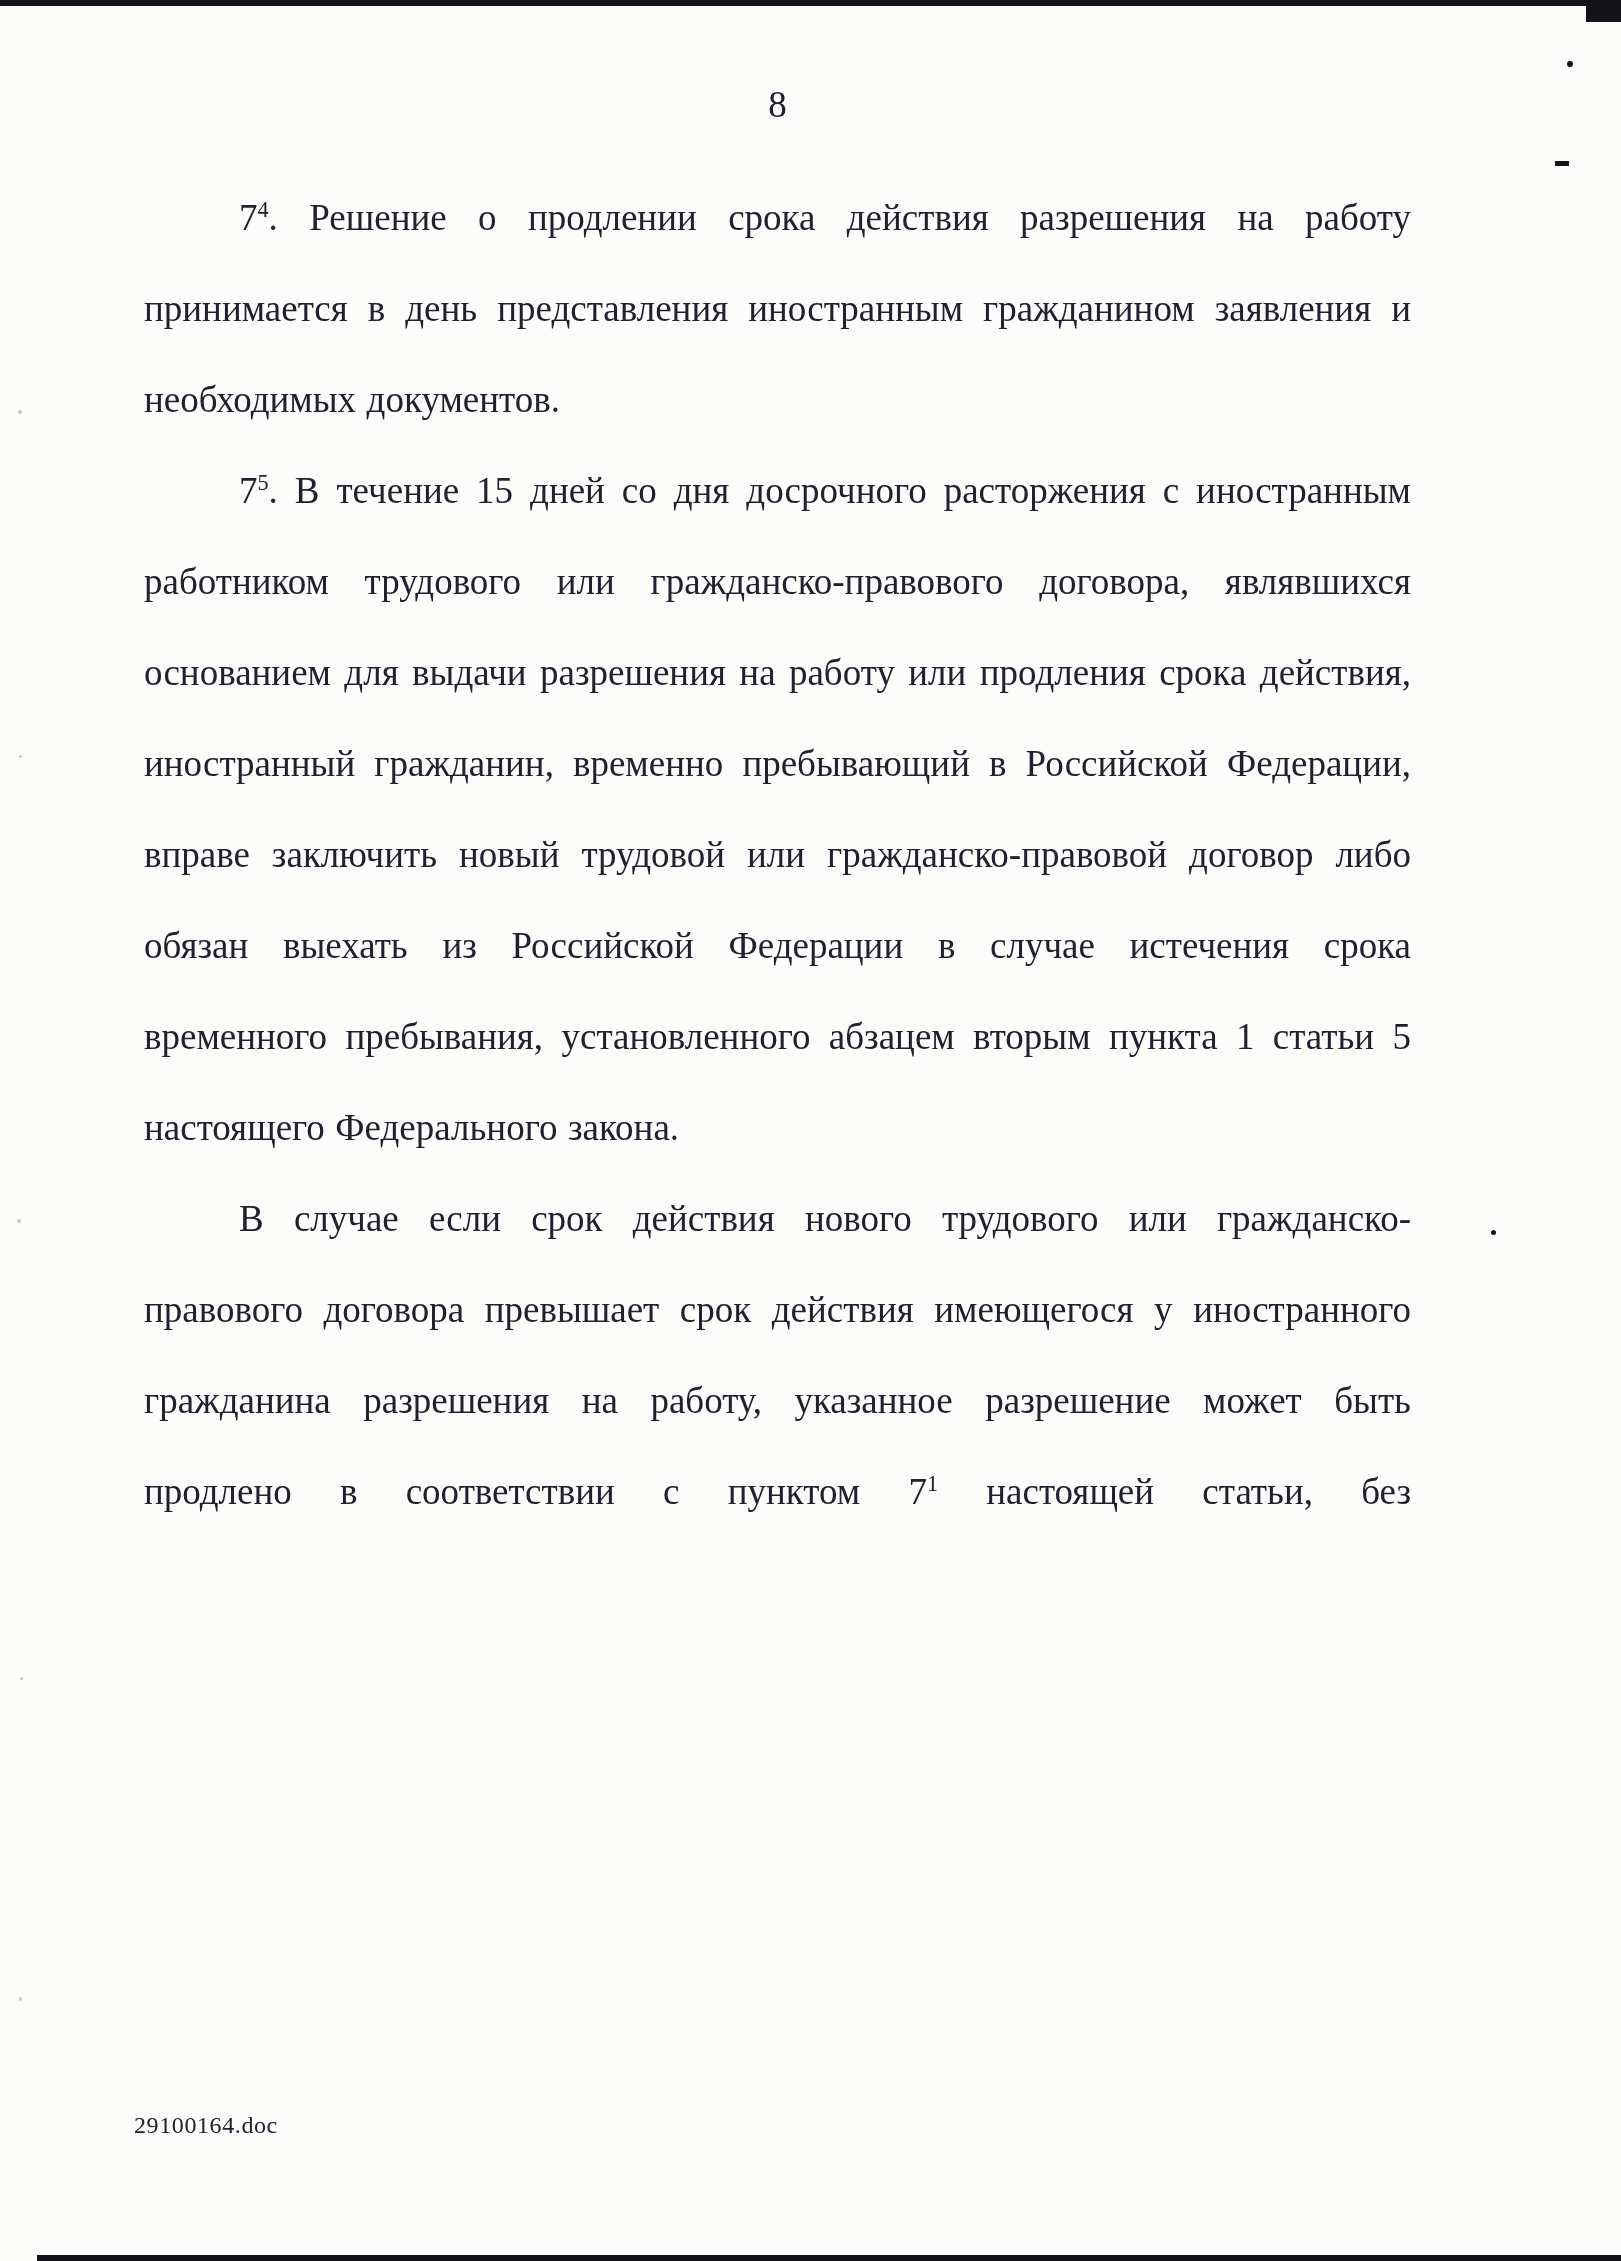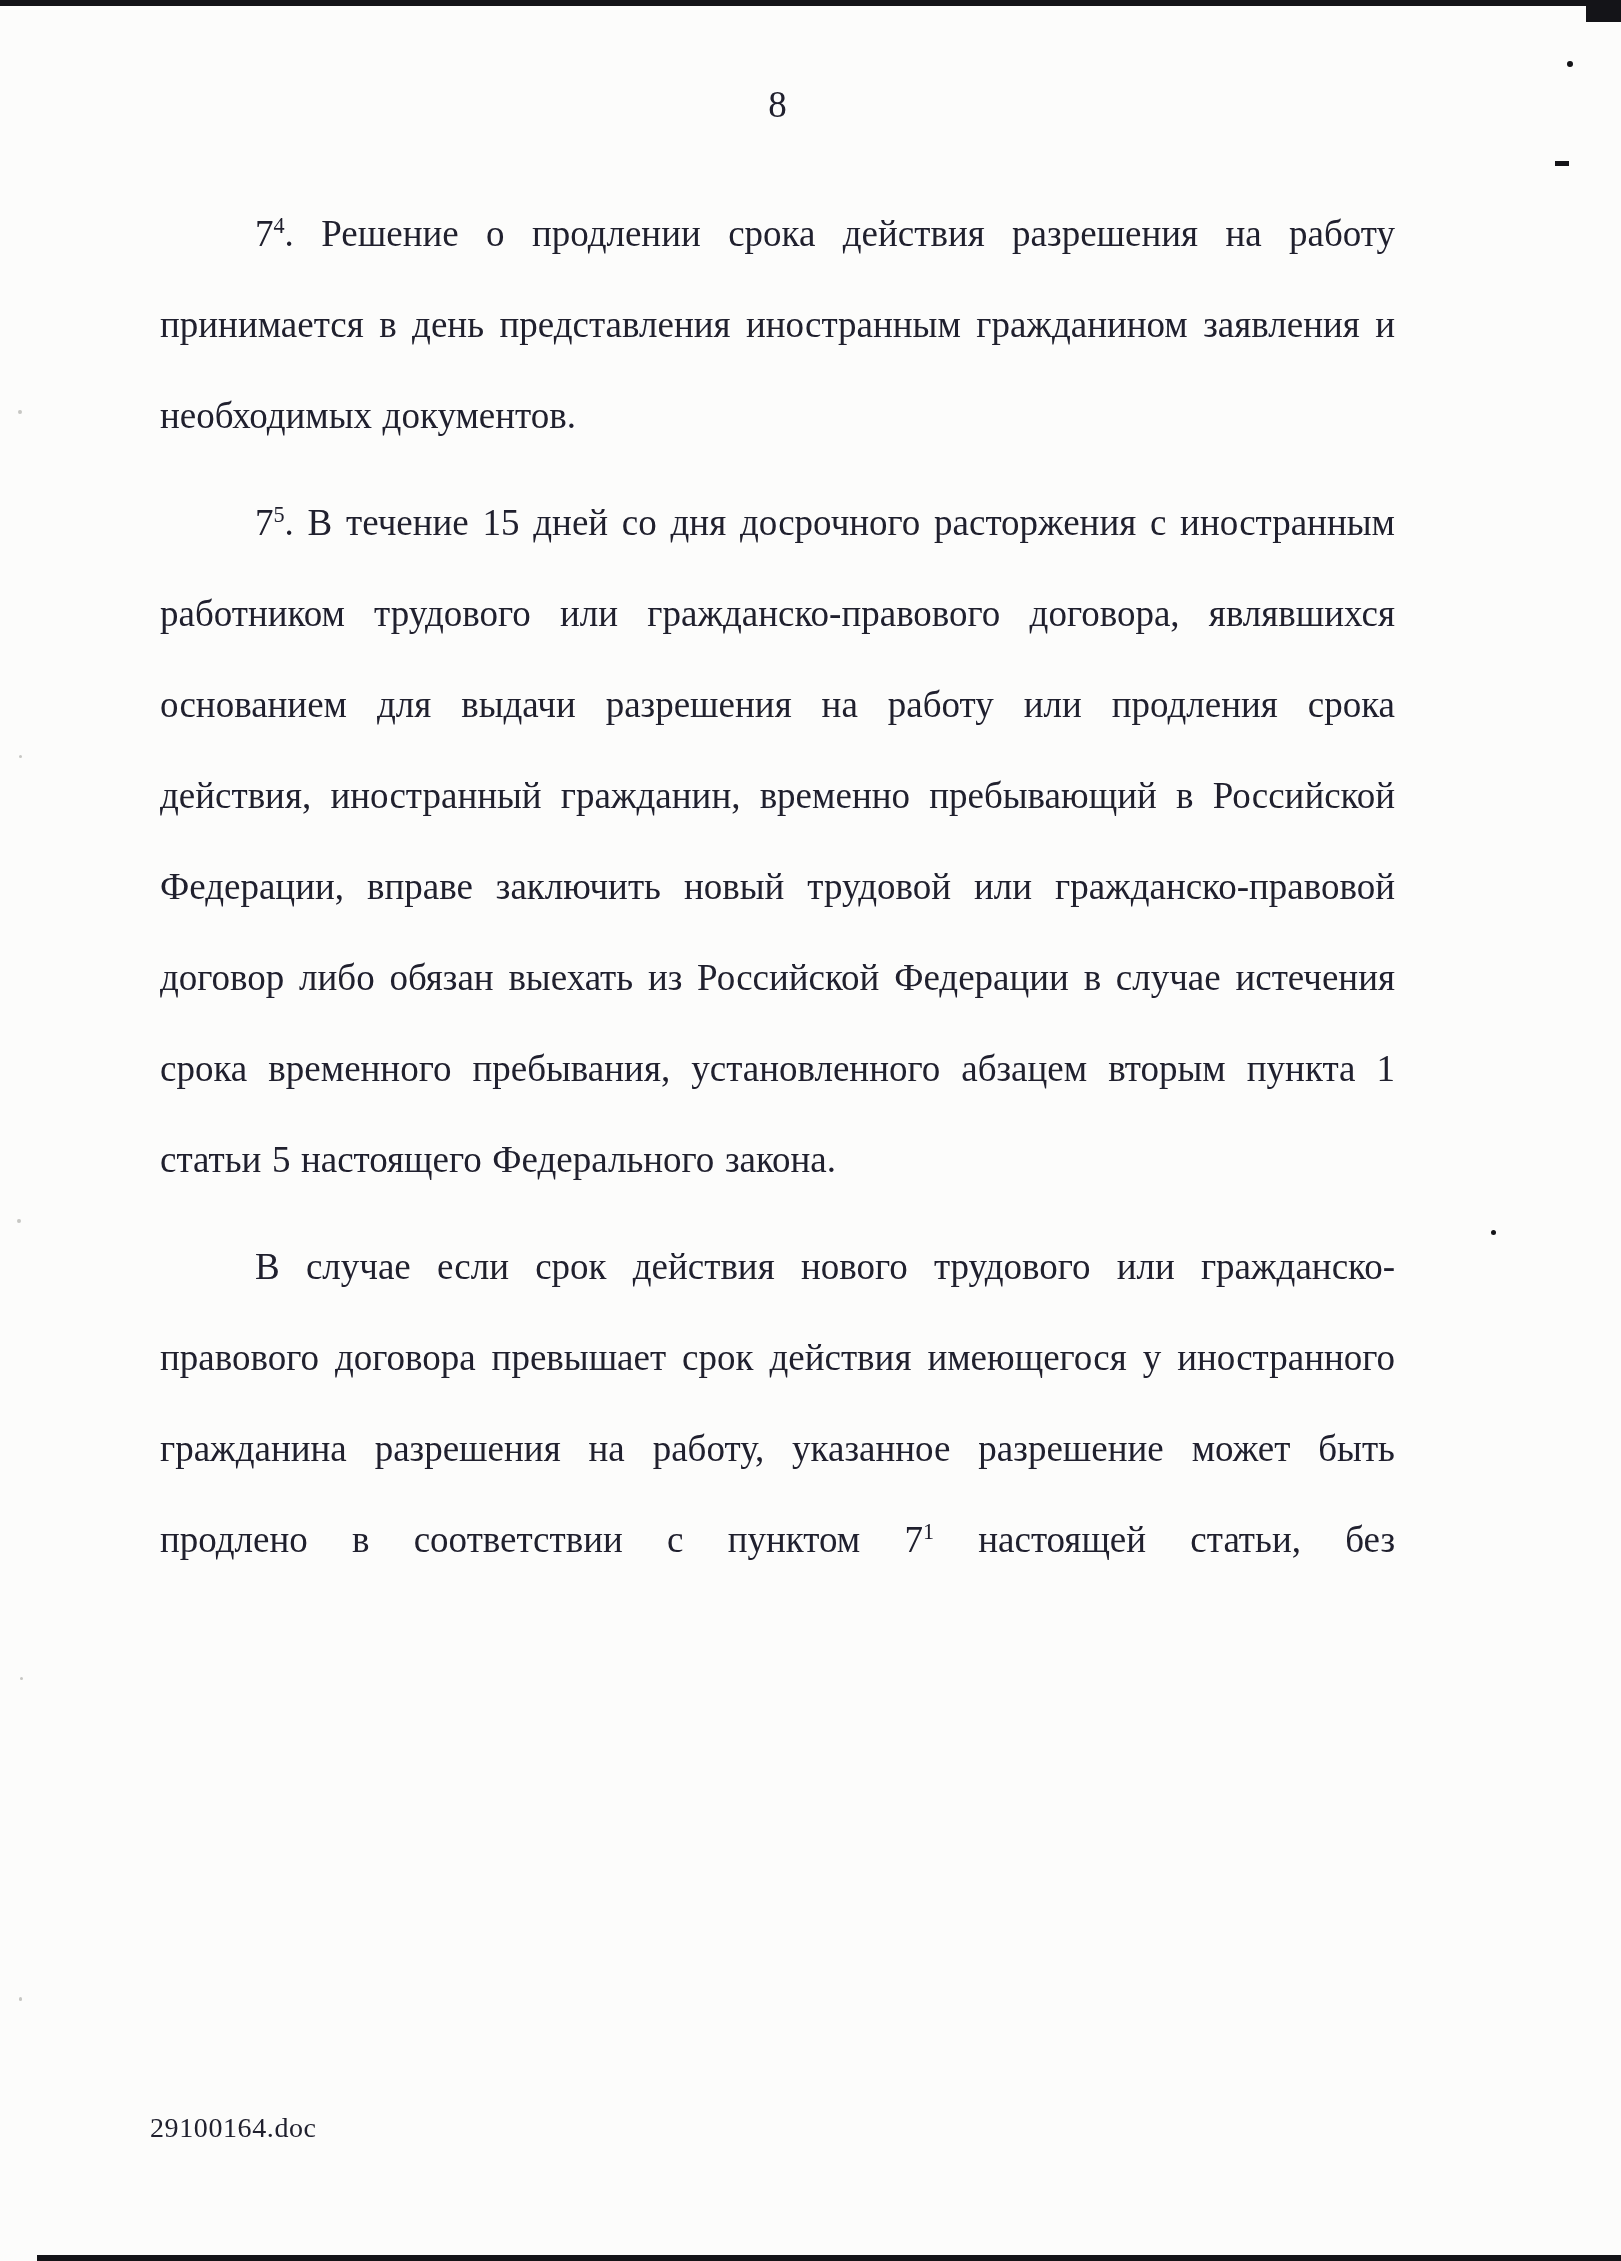--- a/index.html
+++ b/index.html
@@ -24,42 +24,41 @@
     text-align:center;
     font-size:37px;
   }
   .doc-body{
     position:absolute;
     top:172px;
     left:144px;
     width:1267px;
   }
   .para{
-    margin:16px;
+    margin:0;
     font-size:37px;
     line-height:91px;
     text-align:justify;
     text-indent:95px;
     word-spacing:1.3px;
   }
   .para.justify-last{
     text-align-last:justify;
   }
   .para sup{
     font-size:0.6em;
     line-height:0;
     vertical-align:super;
   }
   .footer-filename{
     position:absolute;
     left:134px;
     top:2112px;
-    font-size:28px;
+    font-size:24px;
     letter-spacing:0.6px;
-    margin-left:16px;
   }
   
   .artifact{position:absolute;background:#141418;}
   .art-top-bar{top:0;left:0;width:1621px;height:5.8px;}
   .art-top-right-blob{top:0;right:0;width:35px;height:22px;}
   .art-bottom-bar{bottom:0;left:37px;right:0;height:6.4px;}
   .art-dot-1{top:61px;right:48px;width:5.8px;height:5.8px;border-radius:50%;}
   .art-dash-1{top:161px;right:52px;width:14px;height:4.5px;}
   .art-dot-2{top:1230px;right:125px;width:5.1px;height:5.1px;border-radius:50%;}
   .speck{position:absolute;background:#9a9a96;border-radius:50%;opacity:.55;}

